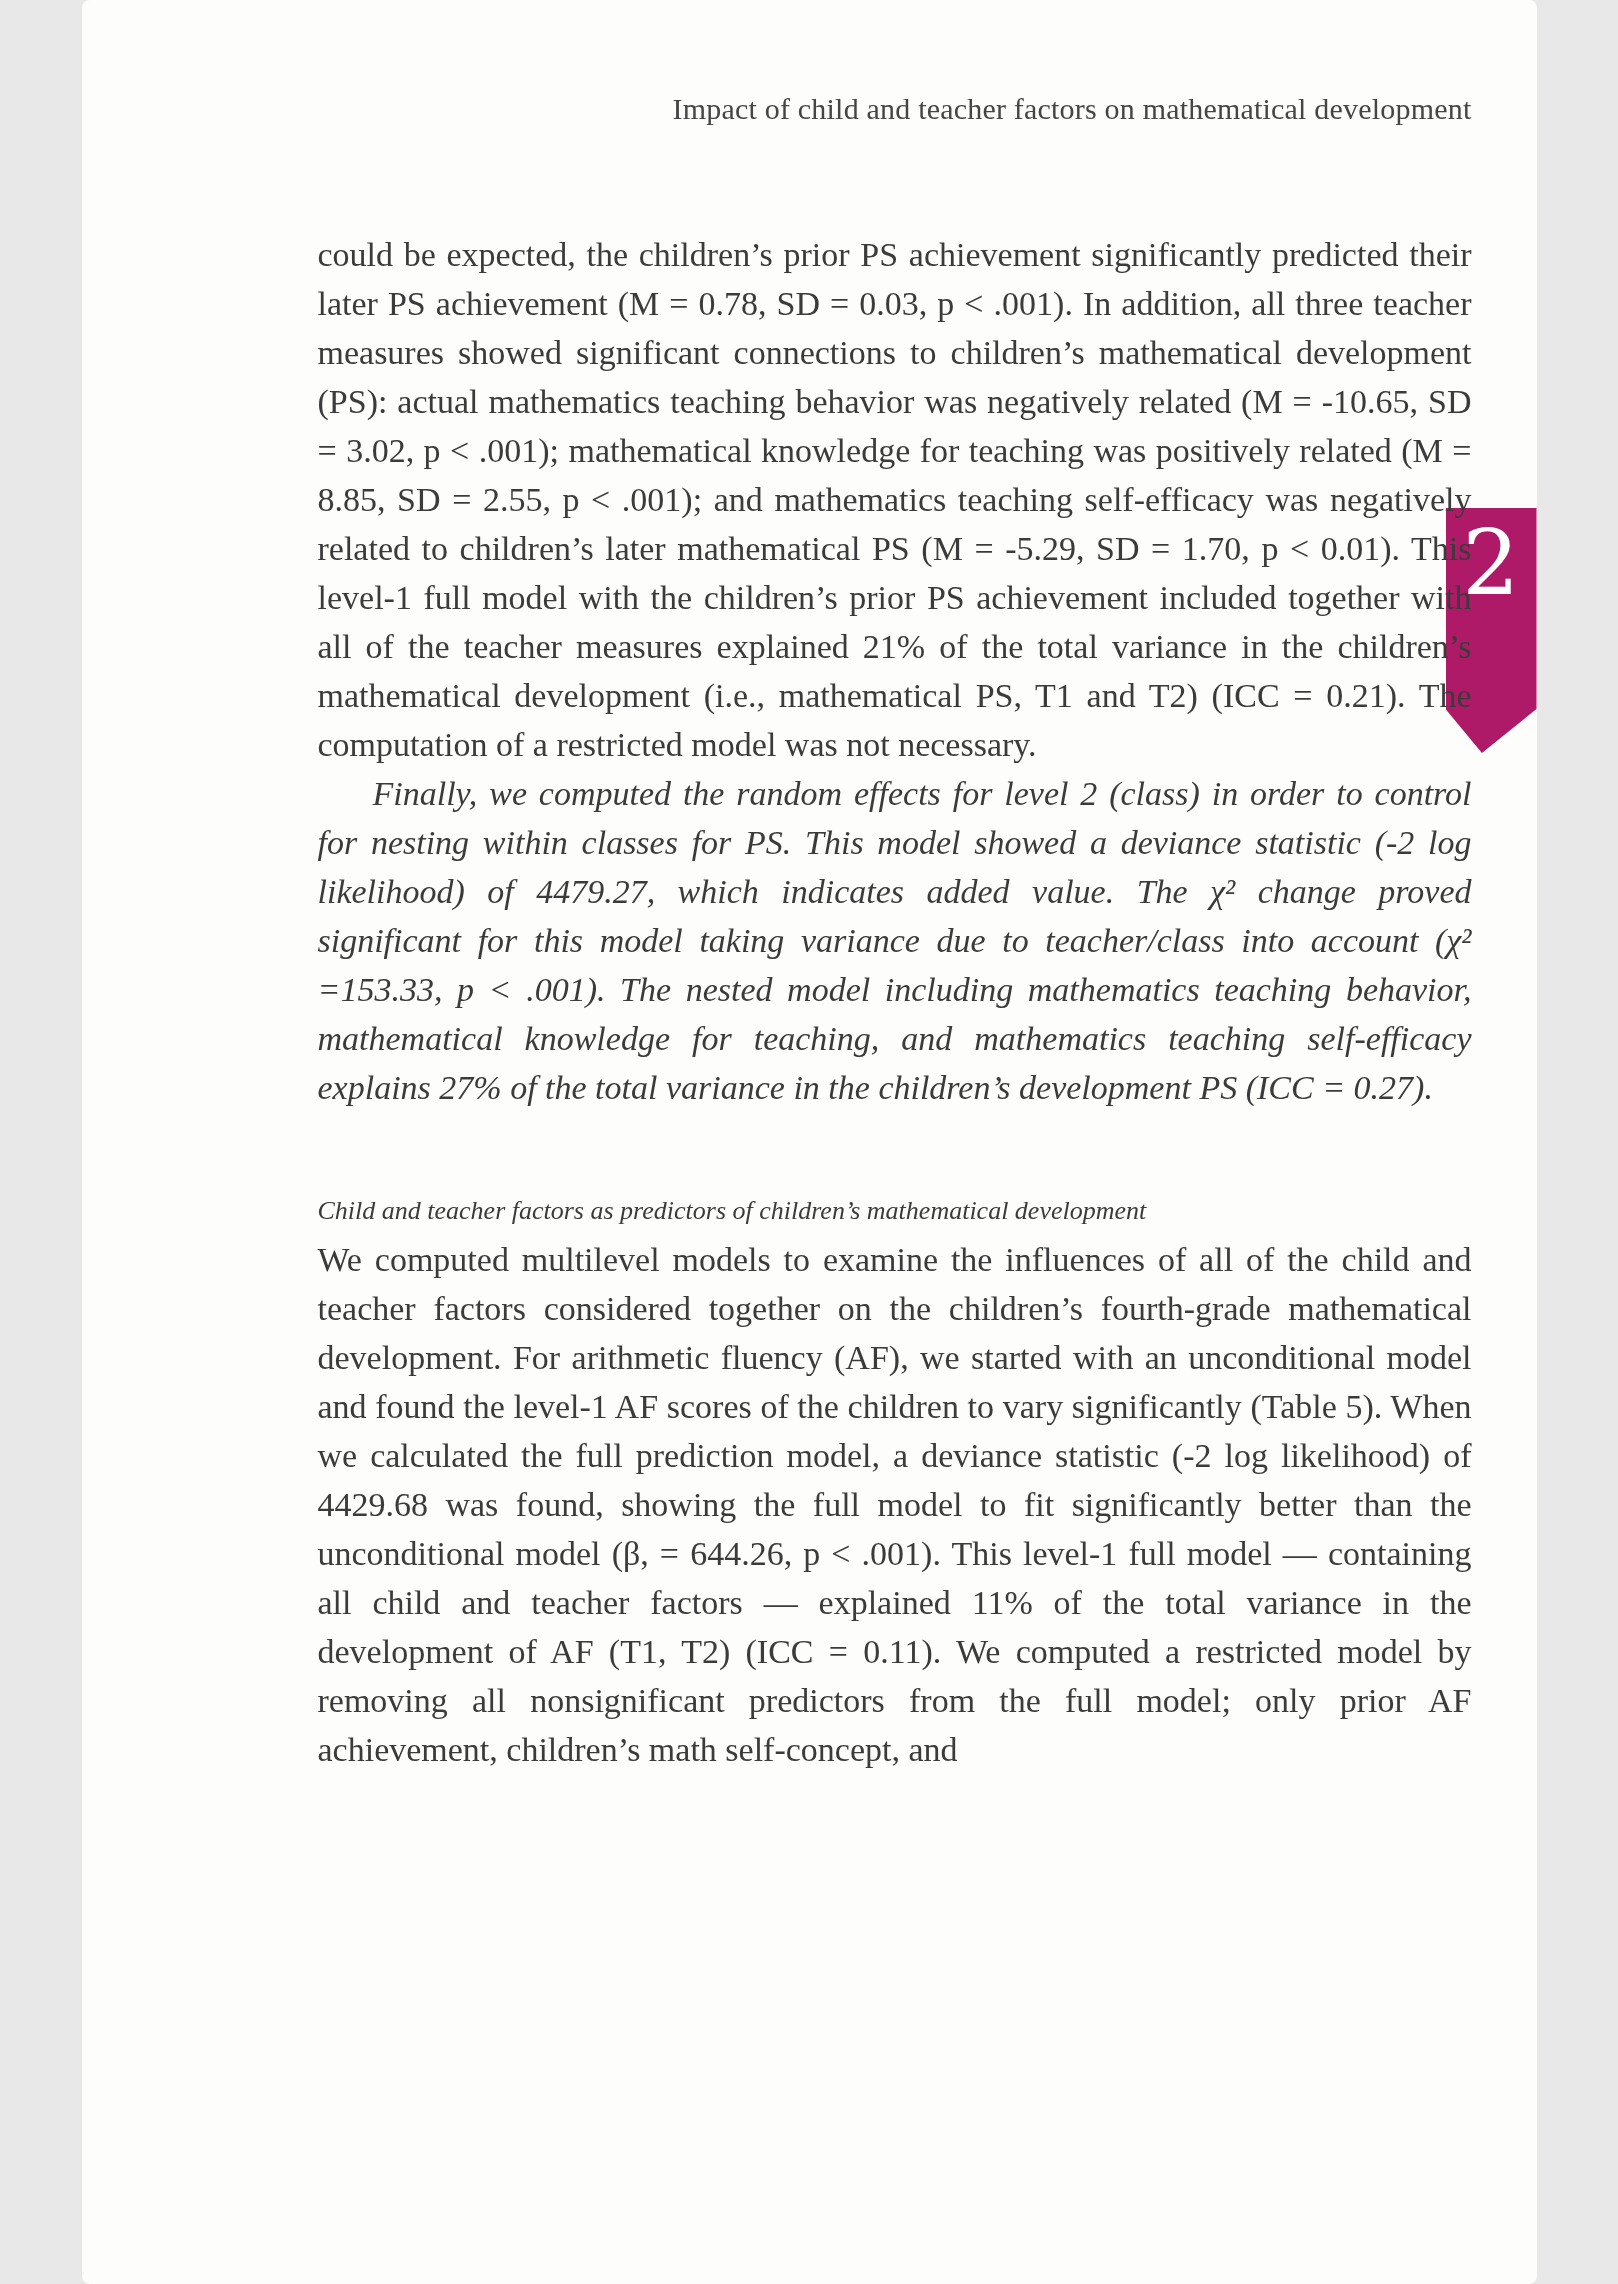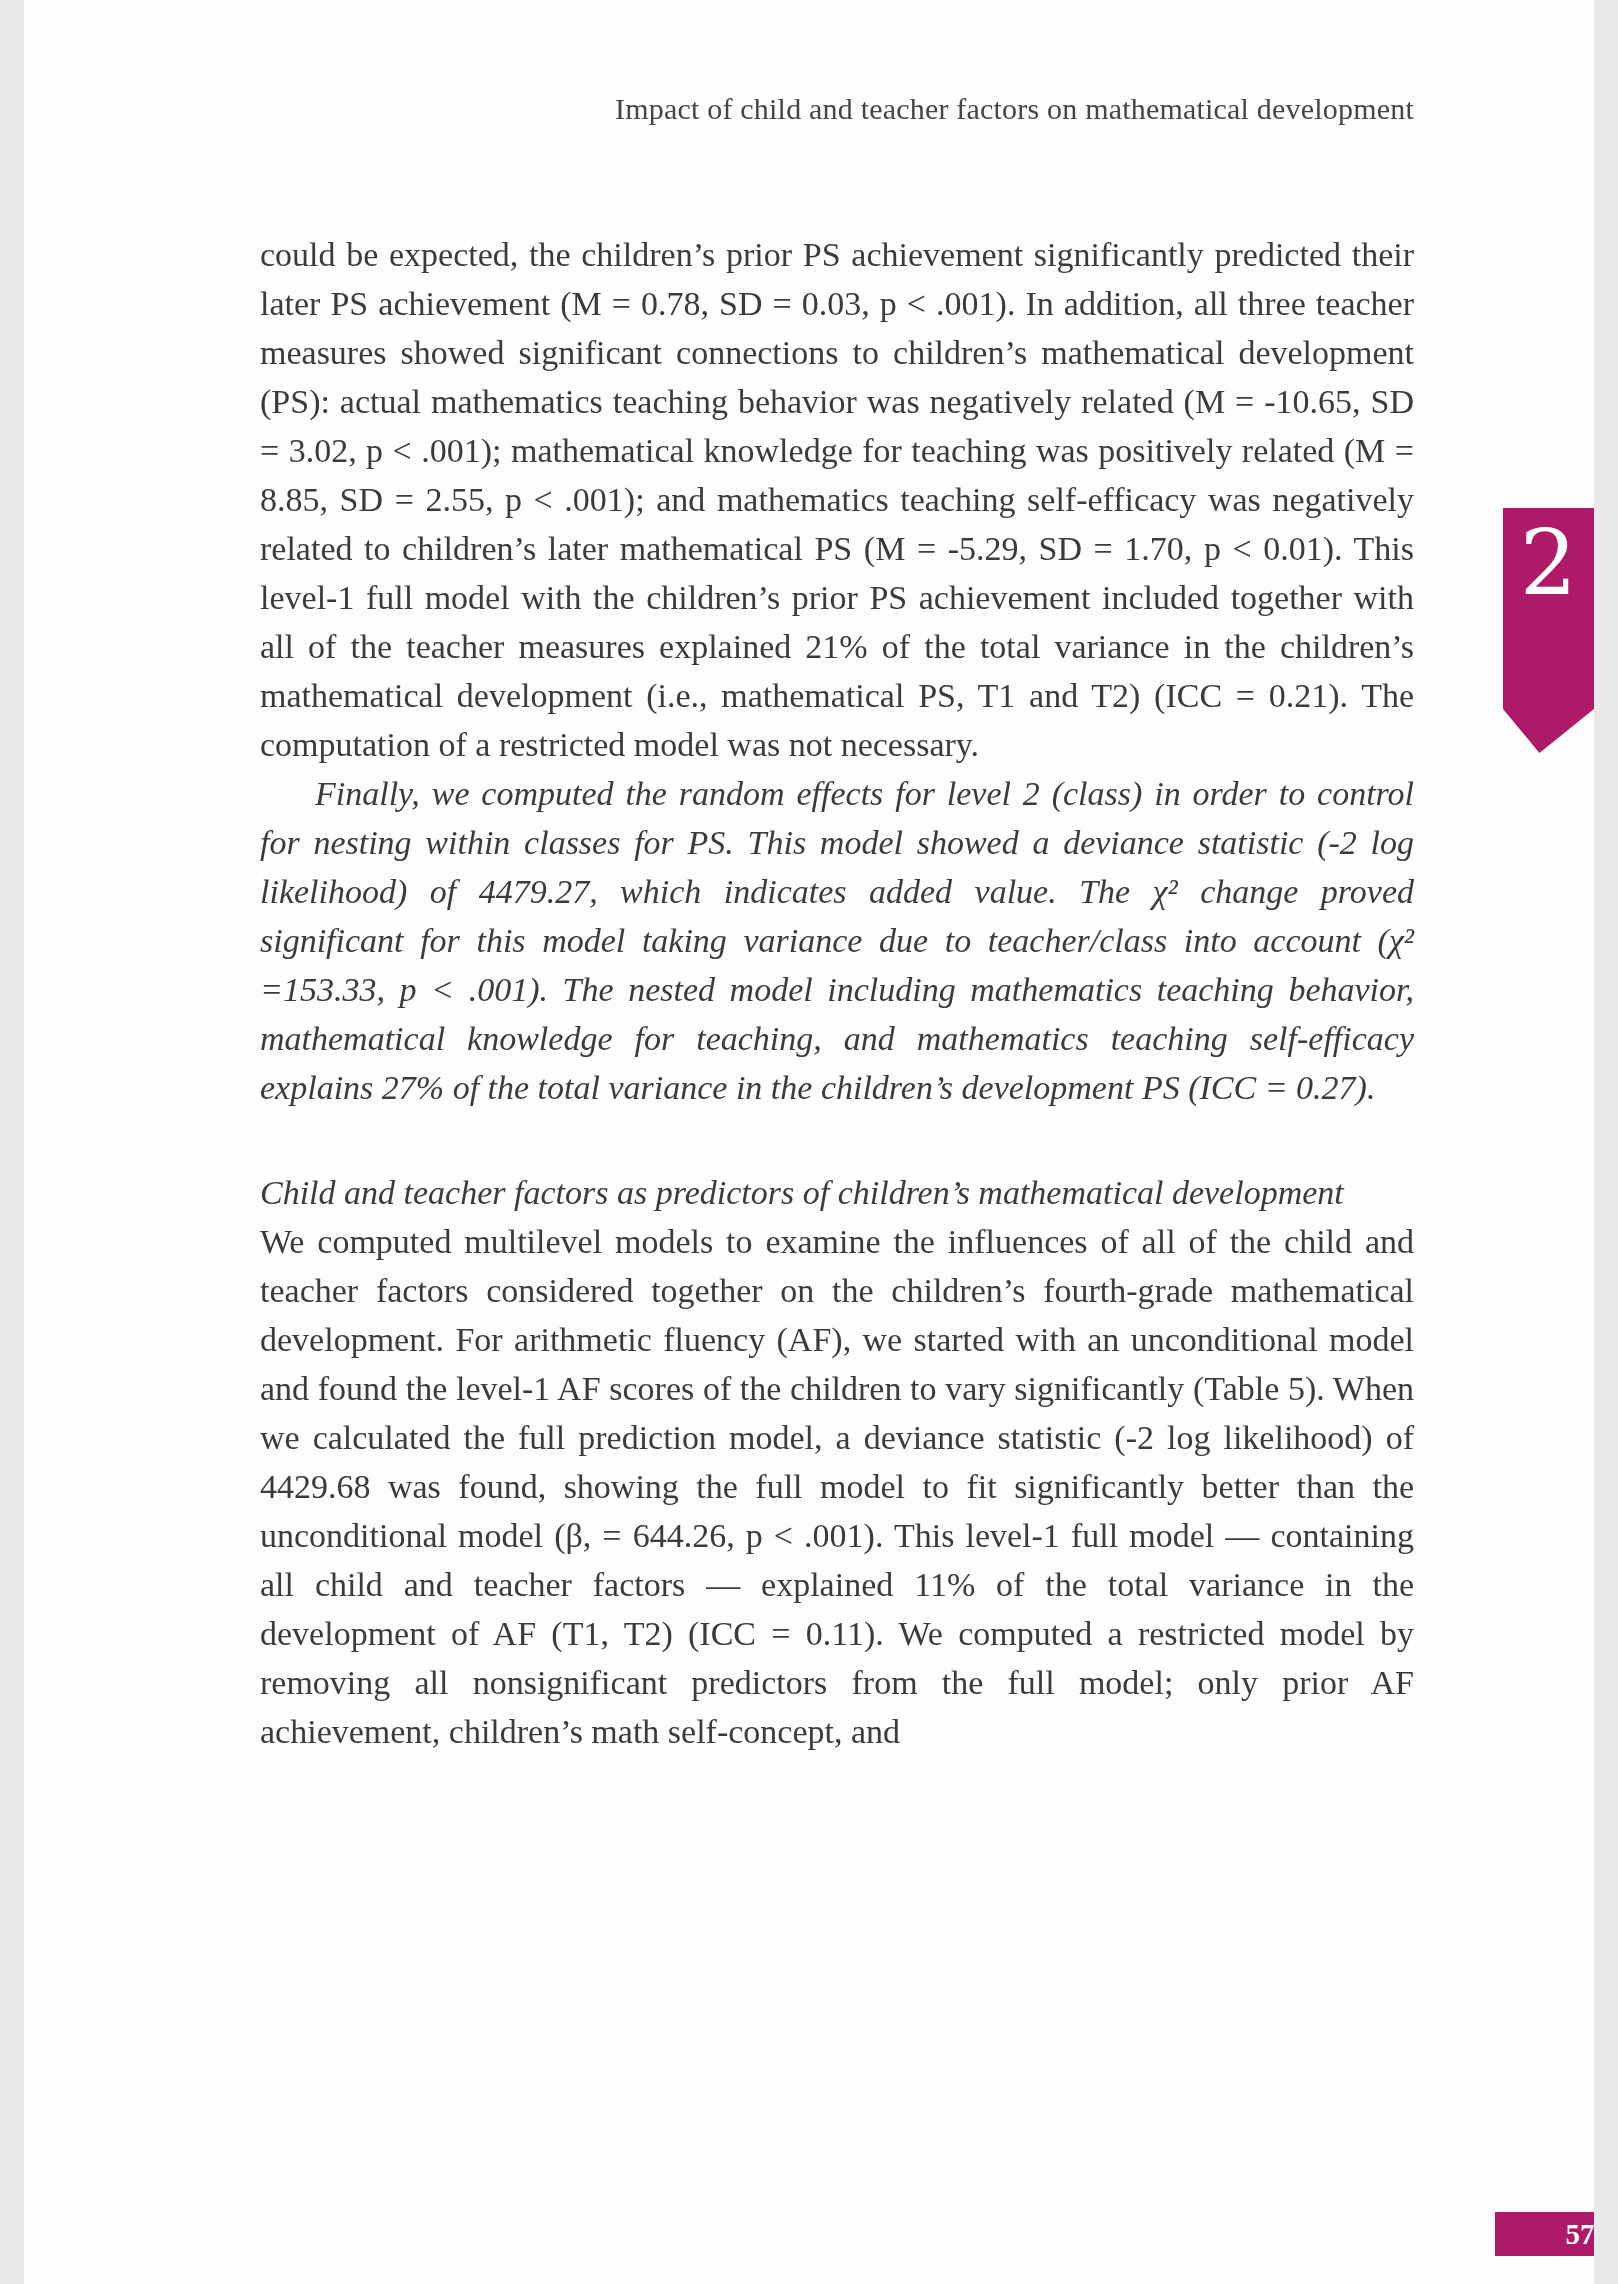--- a/index.html
+++ b/index.html
@@ -2,27 +2,28 @@
 <html style="--accent: #ae1a68;font-size:12px"><head>
 <meta charset="utf-8">
 <style>
   html, body {
     margin: 0;
     padding: 0;
     background: #e8e8e8;
   }
   .page {
     position: relative;
-    width: 1570px;
+    width: 1455px;
     height: 2284px;
     margin: 0 auto;
     background: #fdfdfb;
     font-family: "Liberation Serif", serif;
     color: #3a3a3a;
     overflow: hidden;
+    border-radius: 8px;
   }
   .running-head {
     position: absolute;
     top: 90px;
     left: 236px;
     width: 1154px;
     text-align: right;
     font-size: 30px;
     line-height: 37px;
     color: #454545;
@@ -39,22 +40,22 @@
     color: #3b3b3b;
   }
   .content p {
     margin: 0;
   }
   .indent {
     text-indent: 55px;
     font-style: italic;
   }
   .subheading {
-    margin: 56px 0 0 0;
-    font-size: 34px;
+    margin: 74px 0 0 0;
+    font-size: 26px;
     line-height: 49px;
     font-style: italic;
     font-weight: normal;
     text-align: left;
     color: #3b3b3b;
   }
   .chapter-tab {
     position: absolute;
     top: 508px;
     right: 0;

